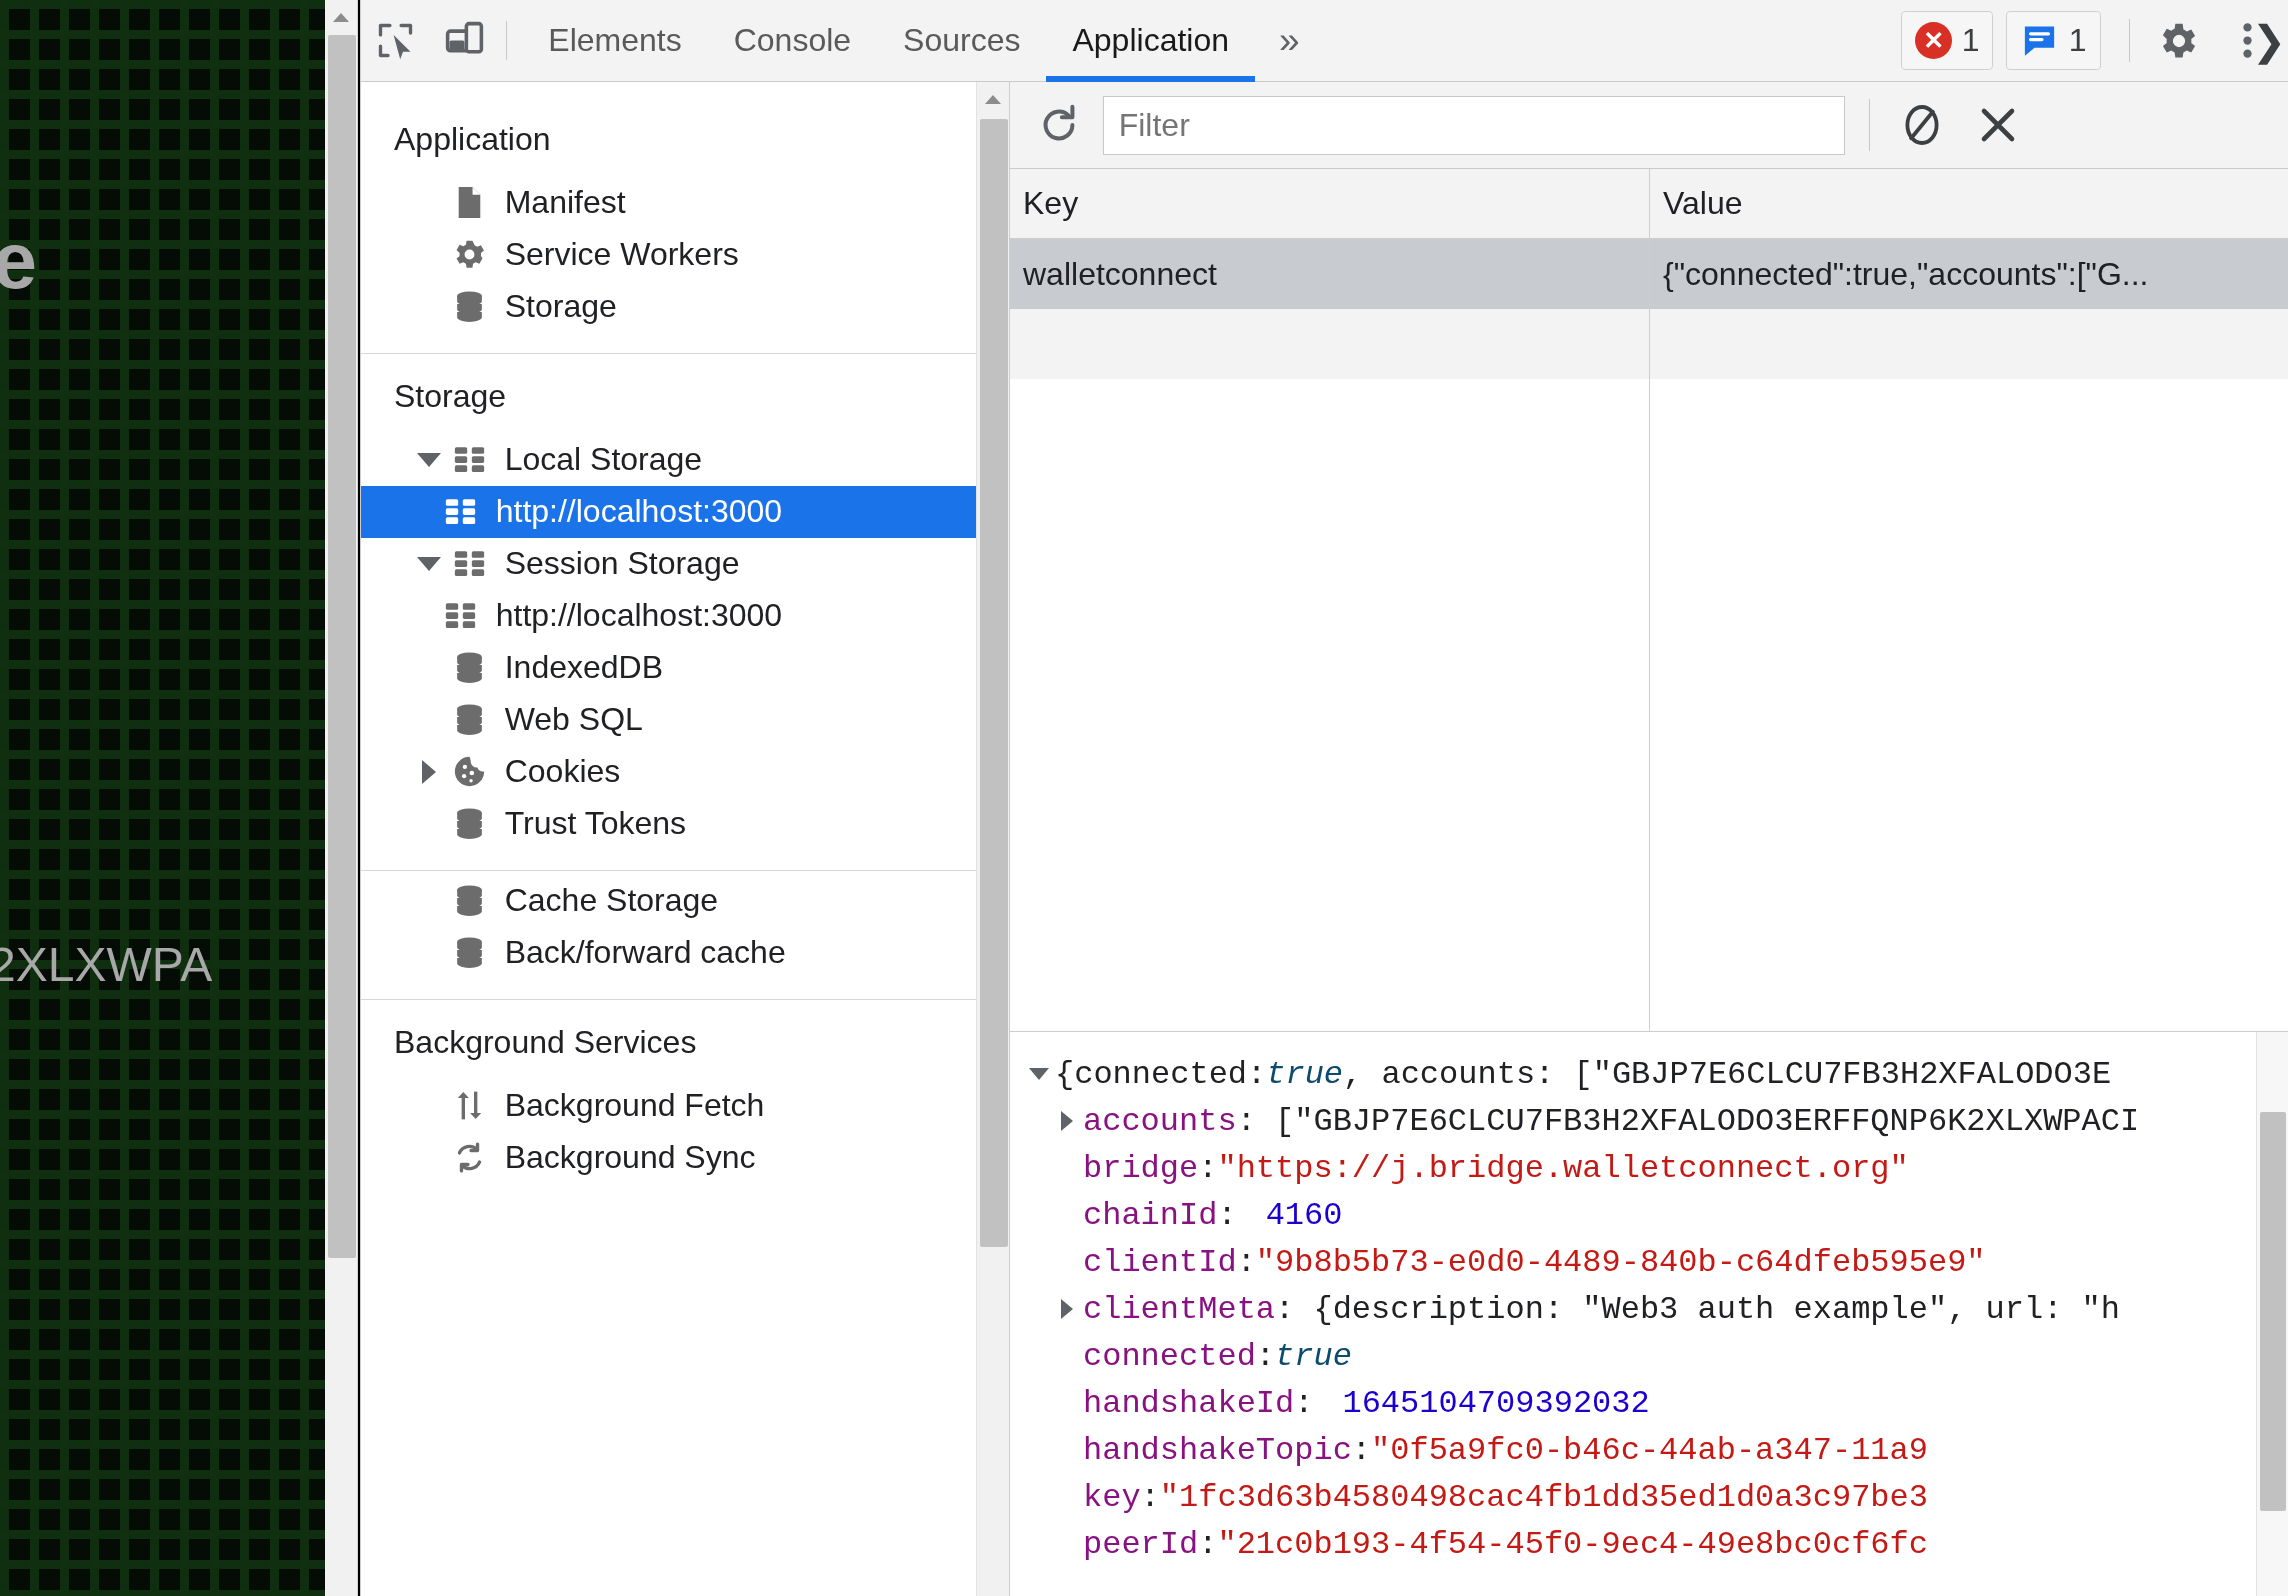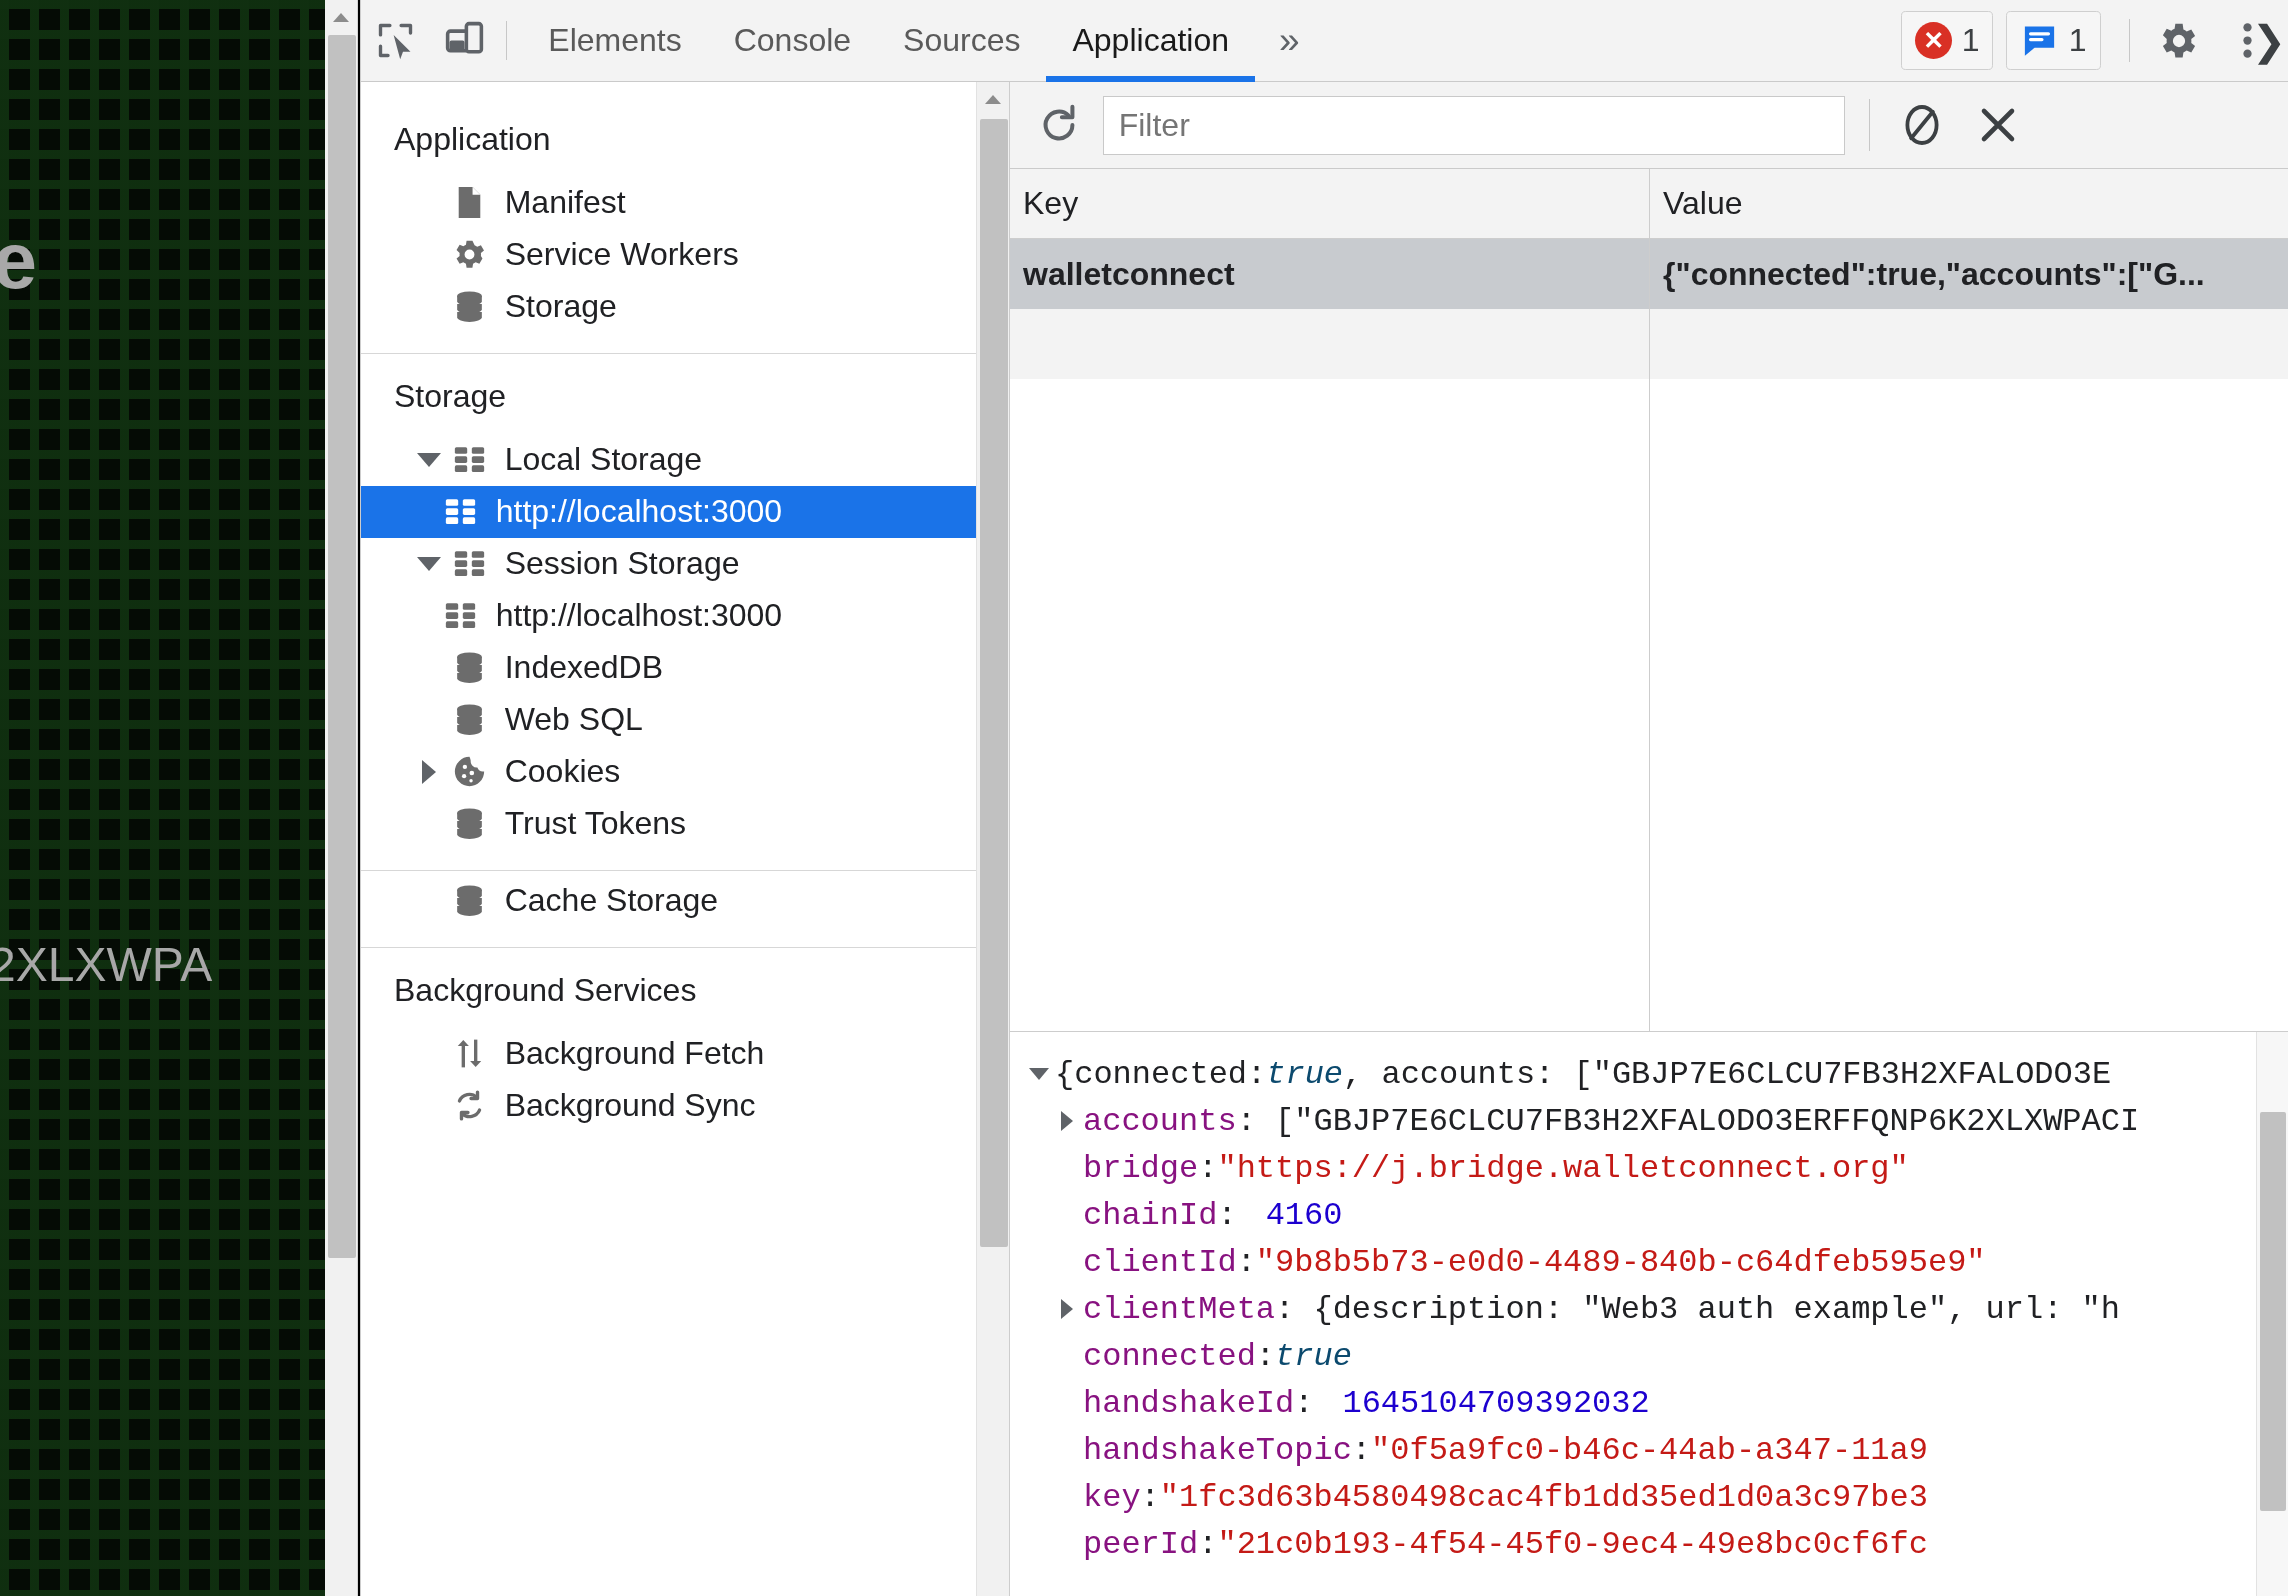--- a/index.html
+++ b/index.html
@@ -206,21 +206,21 @@
 
   
   #kv-table { flex: 0 0 863px; display: flex; flex-direction: column; border-bottom: 0.9px solid #cdcdcd; overflow: hidden; }
   #kv-head { display: flex; height: 70px; background: #f3f3f3; border-bottom: 0.9px solid #cdcdcd; }
   .kv-head-cell {
     font-size: 32px; color: #202124;
     display: flex; align-items: center; padding-left: 13px;
   }
   .kv-col-key { flex: 0 0 640px; border-right: 0.9px solid #cdcdcd; }
   .kv-col-val { flex: 1; }
-  .kv-row { display: flex; height: 70px; font-weight: bold; }
+  .kv-row { display: flex; height: 70px; }
   .kv-row.selected { background: #c8cbcf; }
   .kv-cell {
     font-size: 32px; color: #202124;
     display: flex; align-items: center; padding-left: 13px;
     overflow: hidden; white-space: nowrap;
   }
   .kv-row.empty { border-bottom: none; }
   .kv-row.empty .kv-col-key { background: #f3f3f3; }
   .kv-row.empty .kv-col-val { background: #f3f3f3; }
   #kv-filler { flex: 1; display: flex; }
@@ -484,20 +484,32 @@
             <span class="twisty spacer"></span>
             <span class="tree-icon">
               <svg width="37" height="37" viewBox="0 0 24 24">
                 <ellipse cx="12" cy="5.2" rx="8" ry="3" fill="#6c6c6c"></ellipse>
                 <path d="M4 5.2v3.4c0 1.7 3.6 3 8 3s8-1.3 8-3V5.2" fill="#6c6c6c"></path>
                 <path d="M4 10.4v3.4c0 1.7 3.6 3 8 3s8-1.3 8-3v-3.4" fill="#6c6c6c"></path>
                 <path d="M4 15.6V19c0 1.7 3.6 3 8 3s8-1.3 8-3v-3.4" fill="#6c6c6c"></path>
               </svg>
             </span>
             <span>Cache Storage</span>
+          </div>
+          <div class="tree-item indent-1">
+            <span class="twisty spacer"></span>
+            <span class="tree-icon">
+              <svg width="37" height="37" viewBox="0 0 24 24">
+                <ellipse cx="12" cy="5.2" rx="8" ry="3" fill="#6c6c6c"></ellipse>
+                <path d="M4 5.2v3.4c0 1.7 3.6 3 8 3s8-1.3 8-3V5.2" fill="#6c6c6c"></path>
+                <path d="M4 10.4v3.4c0 1.7 3.6 3 8 3s8-1.3 8-3v-3.4" fill="#6c6c6c"></path>
+                <path d="M4 15.6V19c0 1.7 3.6 3 8 3s8-1.3 8-3v-3.4" fill="#6c6c6c"></path>
+              </svg>
+            </span>
+            <span>Back/forward cache</span>
           </div>
           <div class="sec-divider"></div>
           <div class="section-title">Background Services</div>
           <div class="tree-item indent-1">
             <span class="twisty spacer"></span>
             <span class="tree-icon">
               <svg width="37" height="37" viewBox="0 0 24 24">
                 <path d="M8 21V5" stroke="#6c6c6c" stroke-width="2.2"></path>
                 <path d="M8 3.2l3.6 4H4.4z" fill="#6c6c6c"></path>
                 <path d="M16 3v16" stroke="#6c6c6c" stroke-width="2.2"></path>

